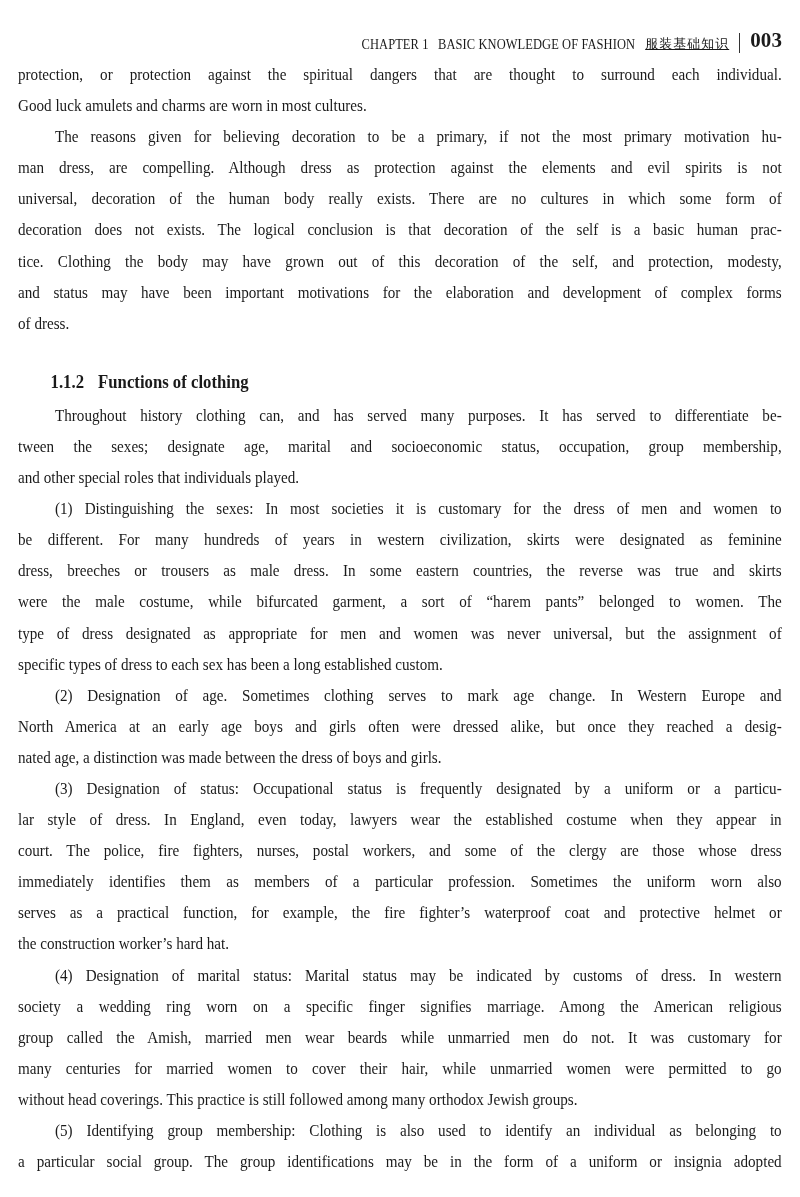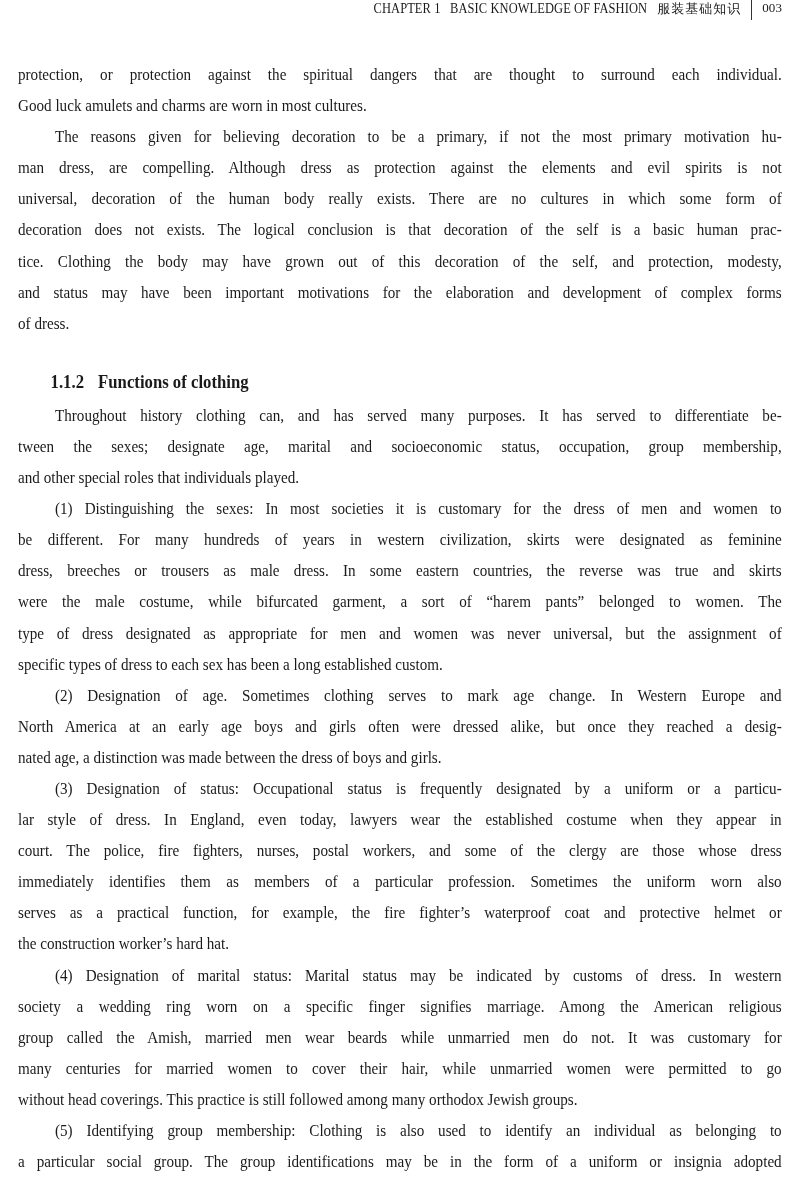--- a/index.html
+++ b/index.html
@@ -1,23 +1,23 @@
 <!DOCTYPE html>
 <html><head>
 <meta charset="utf-8">
 <style>
   html, body { margin: 0; padding: 0; background: #ffffff; }
   body { width: 800px; height: 1197px; position: relative; overflow: hidden;
          font-family: "Liberation Serif", "DejaVu Serif", serif; color: #1a1a1a; }
-  .header { position: absolute; top: 0; right: 18px; height: 24px;
-            display: flex; align-items: flex-start; font-size: 14.5px; letter-spacing: 0.1px; }
+  .header { position: absolute; top: 29px; right: 18px; height: 24px;
+            display: flex; align-items: flex-end; font-size: 14.5px; letter-spacing: 0.1px; }
   .header .chap { transform: scaleX(0.86); transform-origin: right center; white-space: nowrap; }
-  .header .cn { margin-left: 10px; font-family: "DejaVu Sans", sans-serif; font-size: 13px; letter-spacing: 1px; }
+  .header .cn { margin-left: 10px; font-family: "DejaVu Sans", sans-serif; font-size: 13px; letter-spacing: 1px; text-decoration: underline; }
   .header .sep { width: 1px; height: 20px; background: #333; margin: 0 10px; }
-  .header .pg { font-size: 13px; }
+  .header .pg { font-size: 21px; font-weight: bold; }
   .body { position: absolute; left: 18px; top: 59px; width: 764px; }
   .line { height: 31.1px; line-height: 31.1px; font-size: 17.6px; white-space: nowrap;
           display: block; text-align: justify; text-align-last: justify;
           transform: scaleX(0.86); transform-origin: left center; width: 888px; }
   .line.last { text-align-last: left; }
   .line.indent { padding-left: 43px; width: 845px; }
   .gap { height: 25px; }
   .heading { height: 36px; line-height: 36px; font-size: 19px; font-weight: bold;
              padding-left: 37px; white-space: nowrap;
              transform: scaleX(0.88); transform-origin: left center; }

